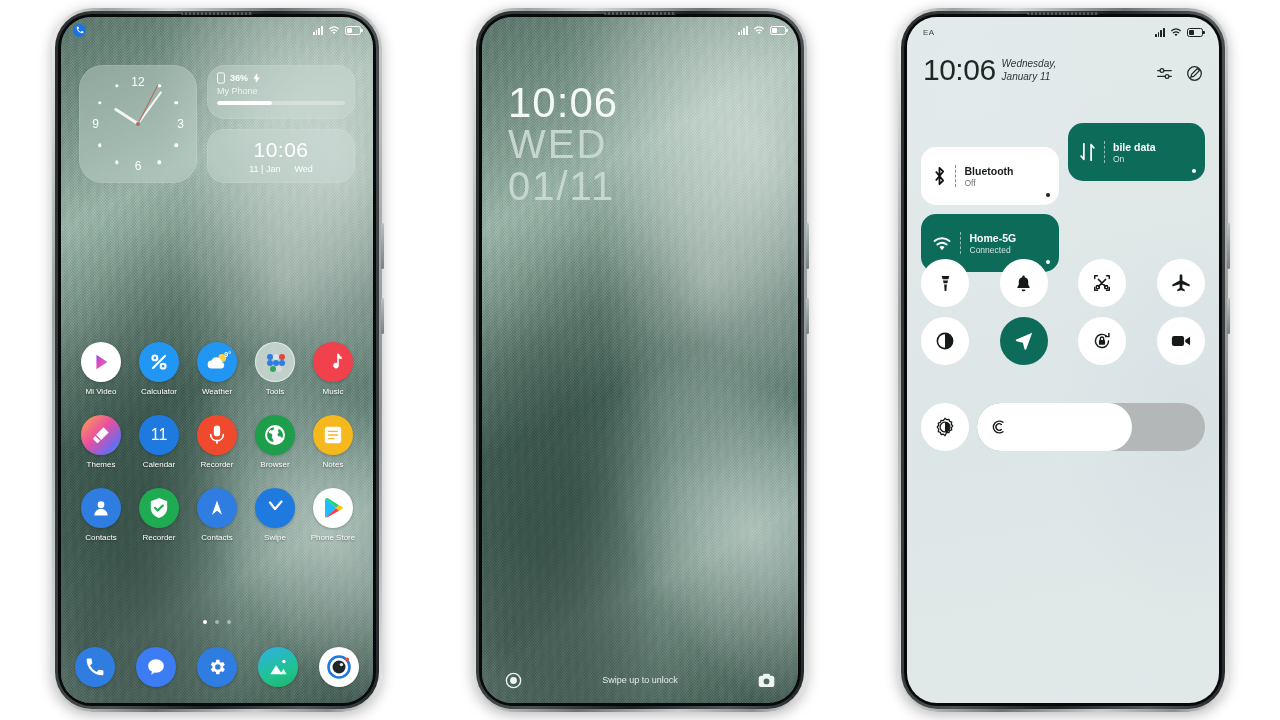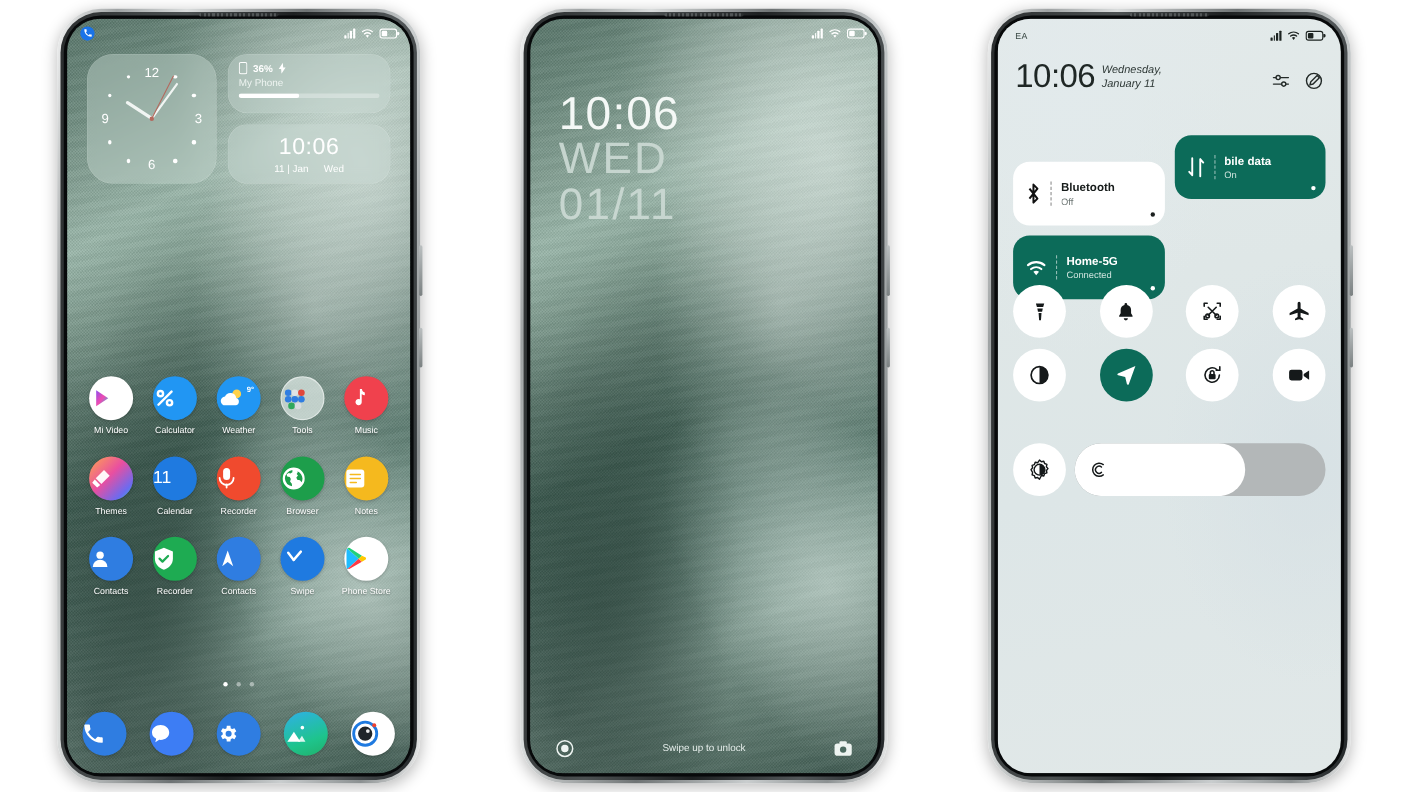--- a/index.html
+++ b/index.html
@@ -105,21 +105,21 @@
     width:16px; height:9px; border:1.3px solid #fff; border-radius:2.5px;
     position:relative; display:flex; align-items:center; padding:1px;
   }
   .batt::after{content:"";position:absolute;right:-3px;top:2.5px;width:1.6px;height:3px;background:#fff;border-radius:0 1px 1px 0;}
   .batt i{display:block;height:100%;background:#fff;border-radius:1px;}
   .batt.dark{border-color:#1d2321;}
   .batt.dark::after{background:#1d2321;}
   .batt.dark i{background:#1d2321;}
 
   
-  .widgets { position:absolute; top:32px; left:0; right:0; padding:0 18px; display:flex; gap:10px; z-index:3;}
+  .widgets { position:absolute; top:48px; left:0; right:0; padding:0 18px; display:flex; gap:10px; z-index:3;}
   .w-clock {
     width: 118px; height: 118px; border-radius: 24px;
     background: rgba(206,222,215,.40);
     backdrop-filter: blur(6px);
     position: relative; box-shadow: inset 0 0 0 .5px rgba(255,255,255,.18);
   }
   .w-right { flex:1; display:flex; flex-direction:column; gap:10px; }
   .w-batt {
     height: 54px; border-radius: 18px; padding: 7px 10px;
     background: rgba(206,222,215,.38); backdrop-filter: blur(6px);
@@ -144,21 +144,21 @@
   .clock-pip { position:absolute; width:3.4px; height:3.4px; border-radius:50%; background:#fff; transform:translate(-50%,-50%); }
   .hand { position:absolute; left:50%; bottom:50%; transform-origin:50% 100%; border-radius:2px; }
   .hand.h { width:2.6px; height:28px; background:#f1f5f3; }
   .hand.m { width:2.2px; height:40px; background:#f1f5f3; }
   .hand.s { width:1.2px; height:44px; background:#b4695e; }
   .clock-cap { position:absolute; left:50%; top:50%; width:4px; height:4px; border-radius:50%; background:#b4695e; transform:translate(-50%,-50%);}
 
   .apps { position:absolute; top:325px; left:0; right:0; padding:0 12px; z-index:3; }
   .app-row { display:flex; justify-content:space-between; margin-bottom:19px; }
   .app { width:56px; display:flex; flex-direction:column; align-items:center; gap:5px; }
-  .app-ico { width:40px; height:40px; border-radius:50%; display:flex; align-items:center; justify-content:flex-start; position:relative; box-shadow:0 1px 3px rgba(0,0,0,.22); }
+  .app-ico { width:40px; height:40px; border-radius:50%; display:flex; align-items:center; justify-content:center; position:relative; box-shadow:0 1px 3px rgba(0,0,0,.22); }
   .app-lbl { font-size:8px; color:#fff; text-shadow:0 1px 2px rgba(0,0,0,.45); white-space:nowrap; }
 
   .dots { position:absolute; top:603px; left:0; right:0; display:flex; justify-content:center; gap:8px; z-index:3;}
   .dots i { width:4px; height:4px; border-radius:50%; background:rgba(255,255,255,.45); }
   .dots i.on { background:#fff; }
 
   .dock { position:absolute; bottom:16px; left:0; right:0; padding:0 14px; display:flex; justify-content:space-between; z-index:3;}
   .dock .app-ico { width:40px; height:40px; }
 
   

